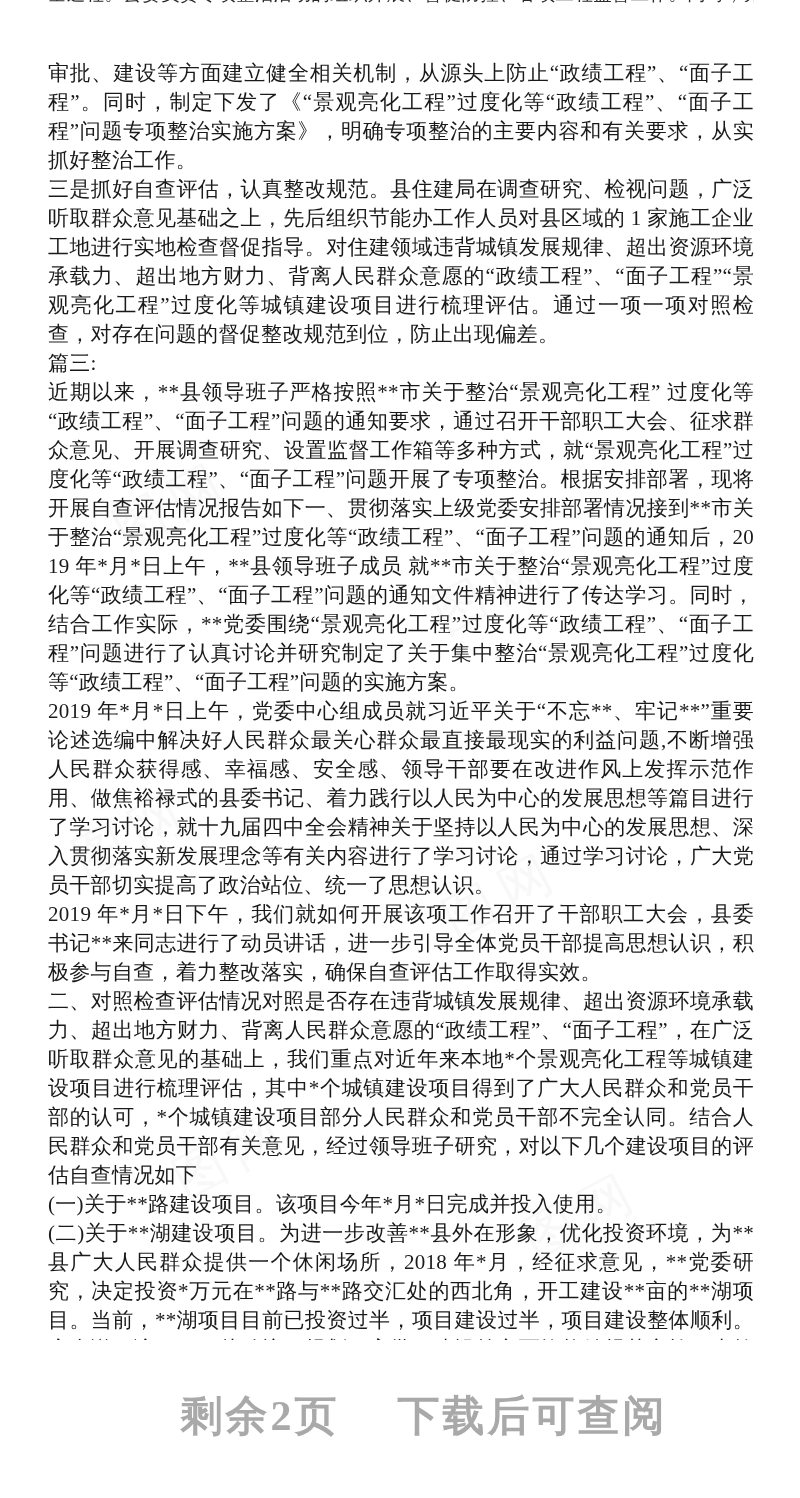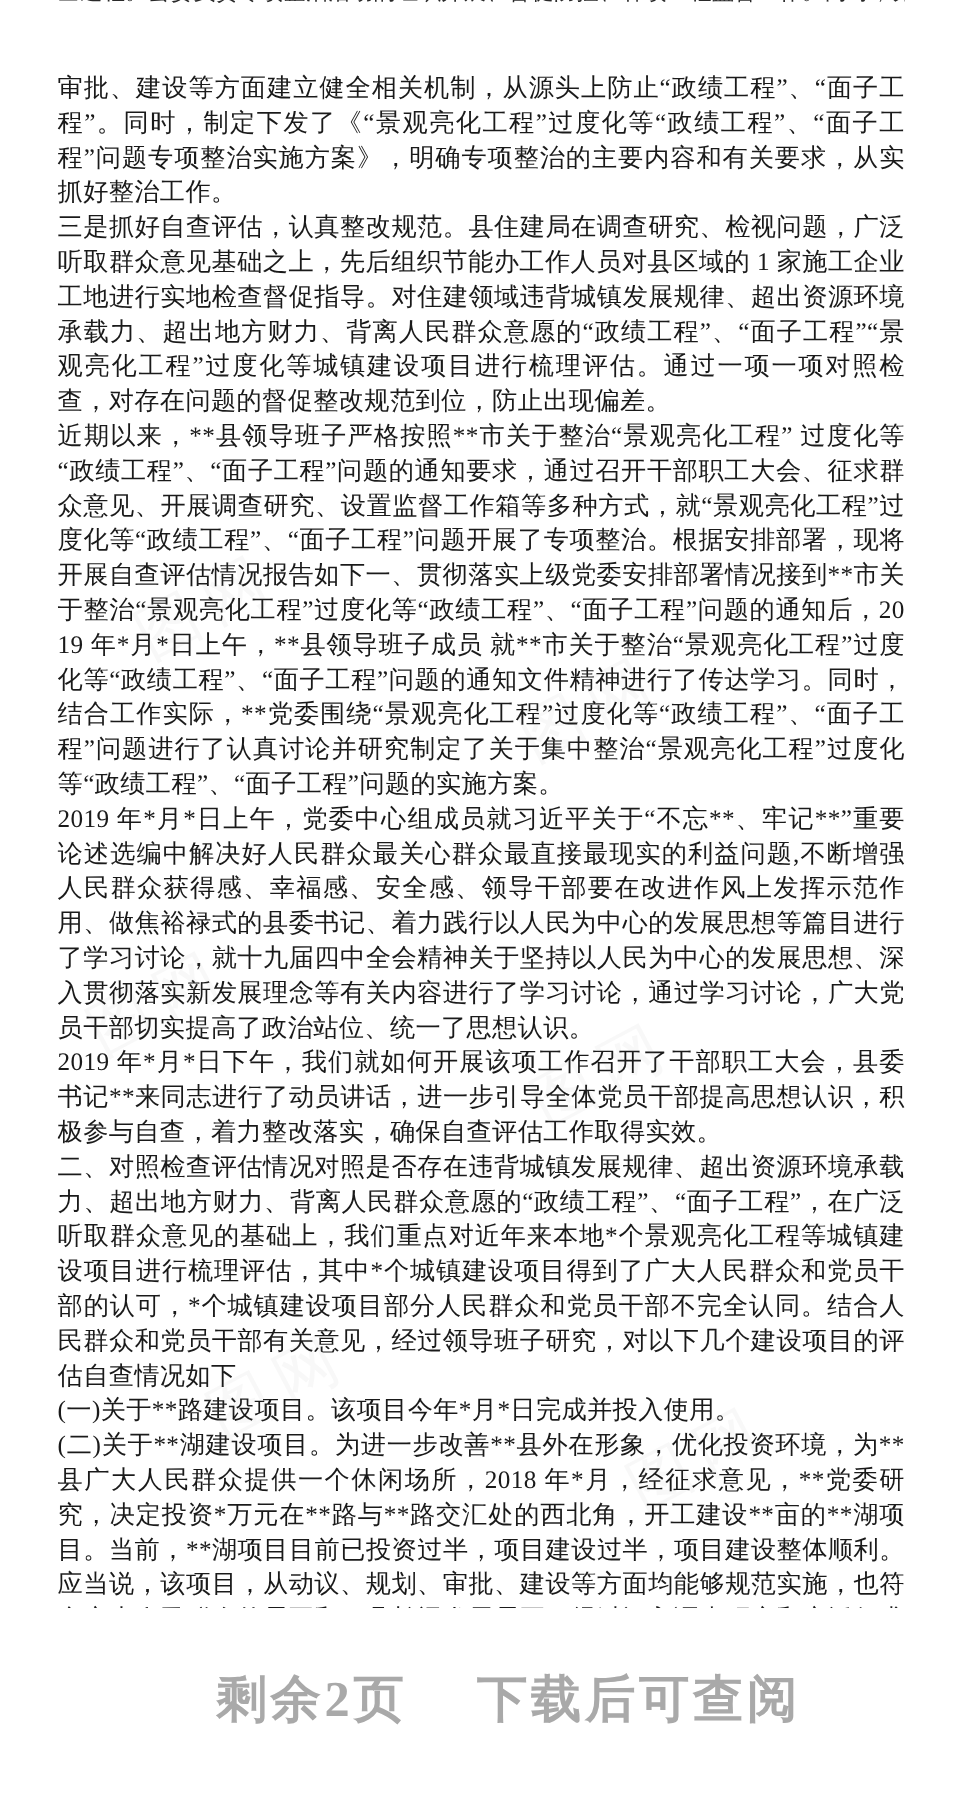--- a/index.html
+++ b/index.html
@@ -71,20 +71,21 @@
 
 <div class="page" style="background: rgb(255, 255, 255); color: rgb(26, 26, 26);">
 
   <div class="content">
     <div class="clipped-line">
       <span>全过程。县委负责专项整治活动的组织开展、督促防控、各项工程监督工作。同时，分析、规划，</span>
     </div>
     <div id="paragraphs">
         <p>审批、建设等方面建立健全相关机制，从源头上防止“政绩工程”、“面子工程”。同时，制定下发了《“景观亮化工程”过度化等“政绩工程”、“面子工程”问题专项整治实施方案》，明确专项整治的主要内容和有关要求，从实抓好整治工作。</p>
         <p>三是抓好自查评估，认真整改规范。县住建局在调查研究、检视问题，广泛听取群众意见基础之上，先后组织节能办工作人员对县区域的 1 家施工企业工地进行实地检查督促指导。对住建领域违背城镇发展规律、超出资源环境承载力、超出地方财力、背离人民群众意愿的“政绩工程”、“面子工程”“景观亮化工程”过度化等城镇建设项目进行梳理评估。通过一项一项对照检查，对存在问题的督促整改规范到位，防止出现偏差。</p>
+        <p>篇三:</p>
         <p>近期以来，**县领导班子严格按照**市关于整治“景观亮化工程” 过度化等“政绩工程”、“面子工程”问题的通知要求，通过召开干部职工大会、征求群众意见、开展调查研究、设置监督工作箱等多种方式，就“景观亮化工程”过度化等“政绩工程”、“面子工程”问题开展了专项整治。根据安排部署，现将开展自查评估情况报告如下一、贯彻落实上级党委安排部署情况接到**市关于整治“景观亮化工程”过度化等“政绩工程”、“面子工程”问题的通知后，2019 年*月*日上午，**县领导班子成员 就**市关于整治“景观亮化工程”过度化等“政绩工程”、“面子工程”问题的通知文件精神进行了传达学习。同时，结合工作实际，**党委围绕“景观亮化工程”过度化等“政绩工程”、“面子工程”问题进行了认真讨论并研究制定了关于集中整治“景观亮化工程”过度化等“政绩工程”、“面子工程”问题的实施方案。</p>
         <p>2019 年*月*日上午，党委中心组成员就习近平关于“不忘**、牢记**”重要论述选编中解决好人民群众最关心群众最直接最现实的利益问题,不断增强人民群众获得感、幸福感、安全感、领导干部要在改进作风上发挥示范作用、做焦裕禄式的县委书记、着力践行以人民为中心的发展思想等篇目进行了学习讨论，就十九届四中全会精神关于坚持以人民为中心的发展思想、深入贯彻落实新发展理念等有关内容进行了学习讨论，通过学习讨论，广大党员干部切实提高了政治站位、统一了思想认识。</p>
         <p>2019 年*月*日下午，我们就如何开展该项工作召开了干部职工大会，县委书记**来同志进行了动员讲话，进一步引导全体党员干部提高思想认识，积极参与自查，着力整改落实，确保自查评估工作取得实效。</p>
         <p>二、对照检查评估情况对照是否存在违背城镇发展规律、超出资源环境承载力、超出地方财力、背离人民群众意愿的“政绩工程”、“面子工程”，在广泛听取群众意见的基础上，我们重点对近年来本地*个景观亮化工程等城镇建设项目进行梳理评估，其中*个城镇建设项目得到了广大人民群众和党员干部的认可，*个城镇建设项目部分人民群众和党员干部不完全认同。结合人民群众和党员干部有关意见，经过领导班子研究，对以下几个建设项目的评估自查情况如下</p>
         <p>(一)关于**路建设项目。该项目今年*月*日完成并投入使用。</p>
         <p>(二)关于**湖建设项目。为进一步改善**县外在形象，优化投资环境，为**县广大人民群众提供一个休闲场所，2018 年*月，经征求意见，**党委研究，决定投资*万元在**路与**路交汇处的西北角，开工建设**亩的**湖项目。当前，**湖项目目前已投资过半，项目建设过半，项目建设整体顺利。应当说，该项目，从动议、规划、审批、建设等方面均能够规范实施，也符合广大人民群众的需要和**县长远发展需要。经过深入调查研究和广泛征求人民群众意见，有一少部分当地群众和干部认为，该项目不仅占用了大量良田，挤占了较为紧张的当地</p>
       </div>
   </div>
 
   <div id="watermarks">

